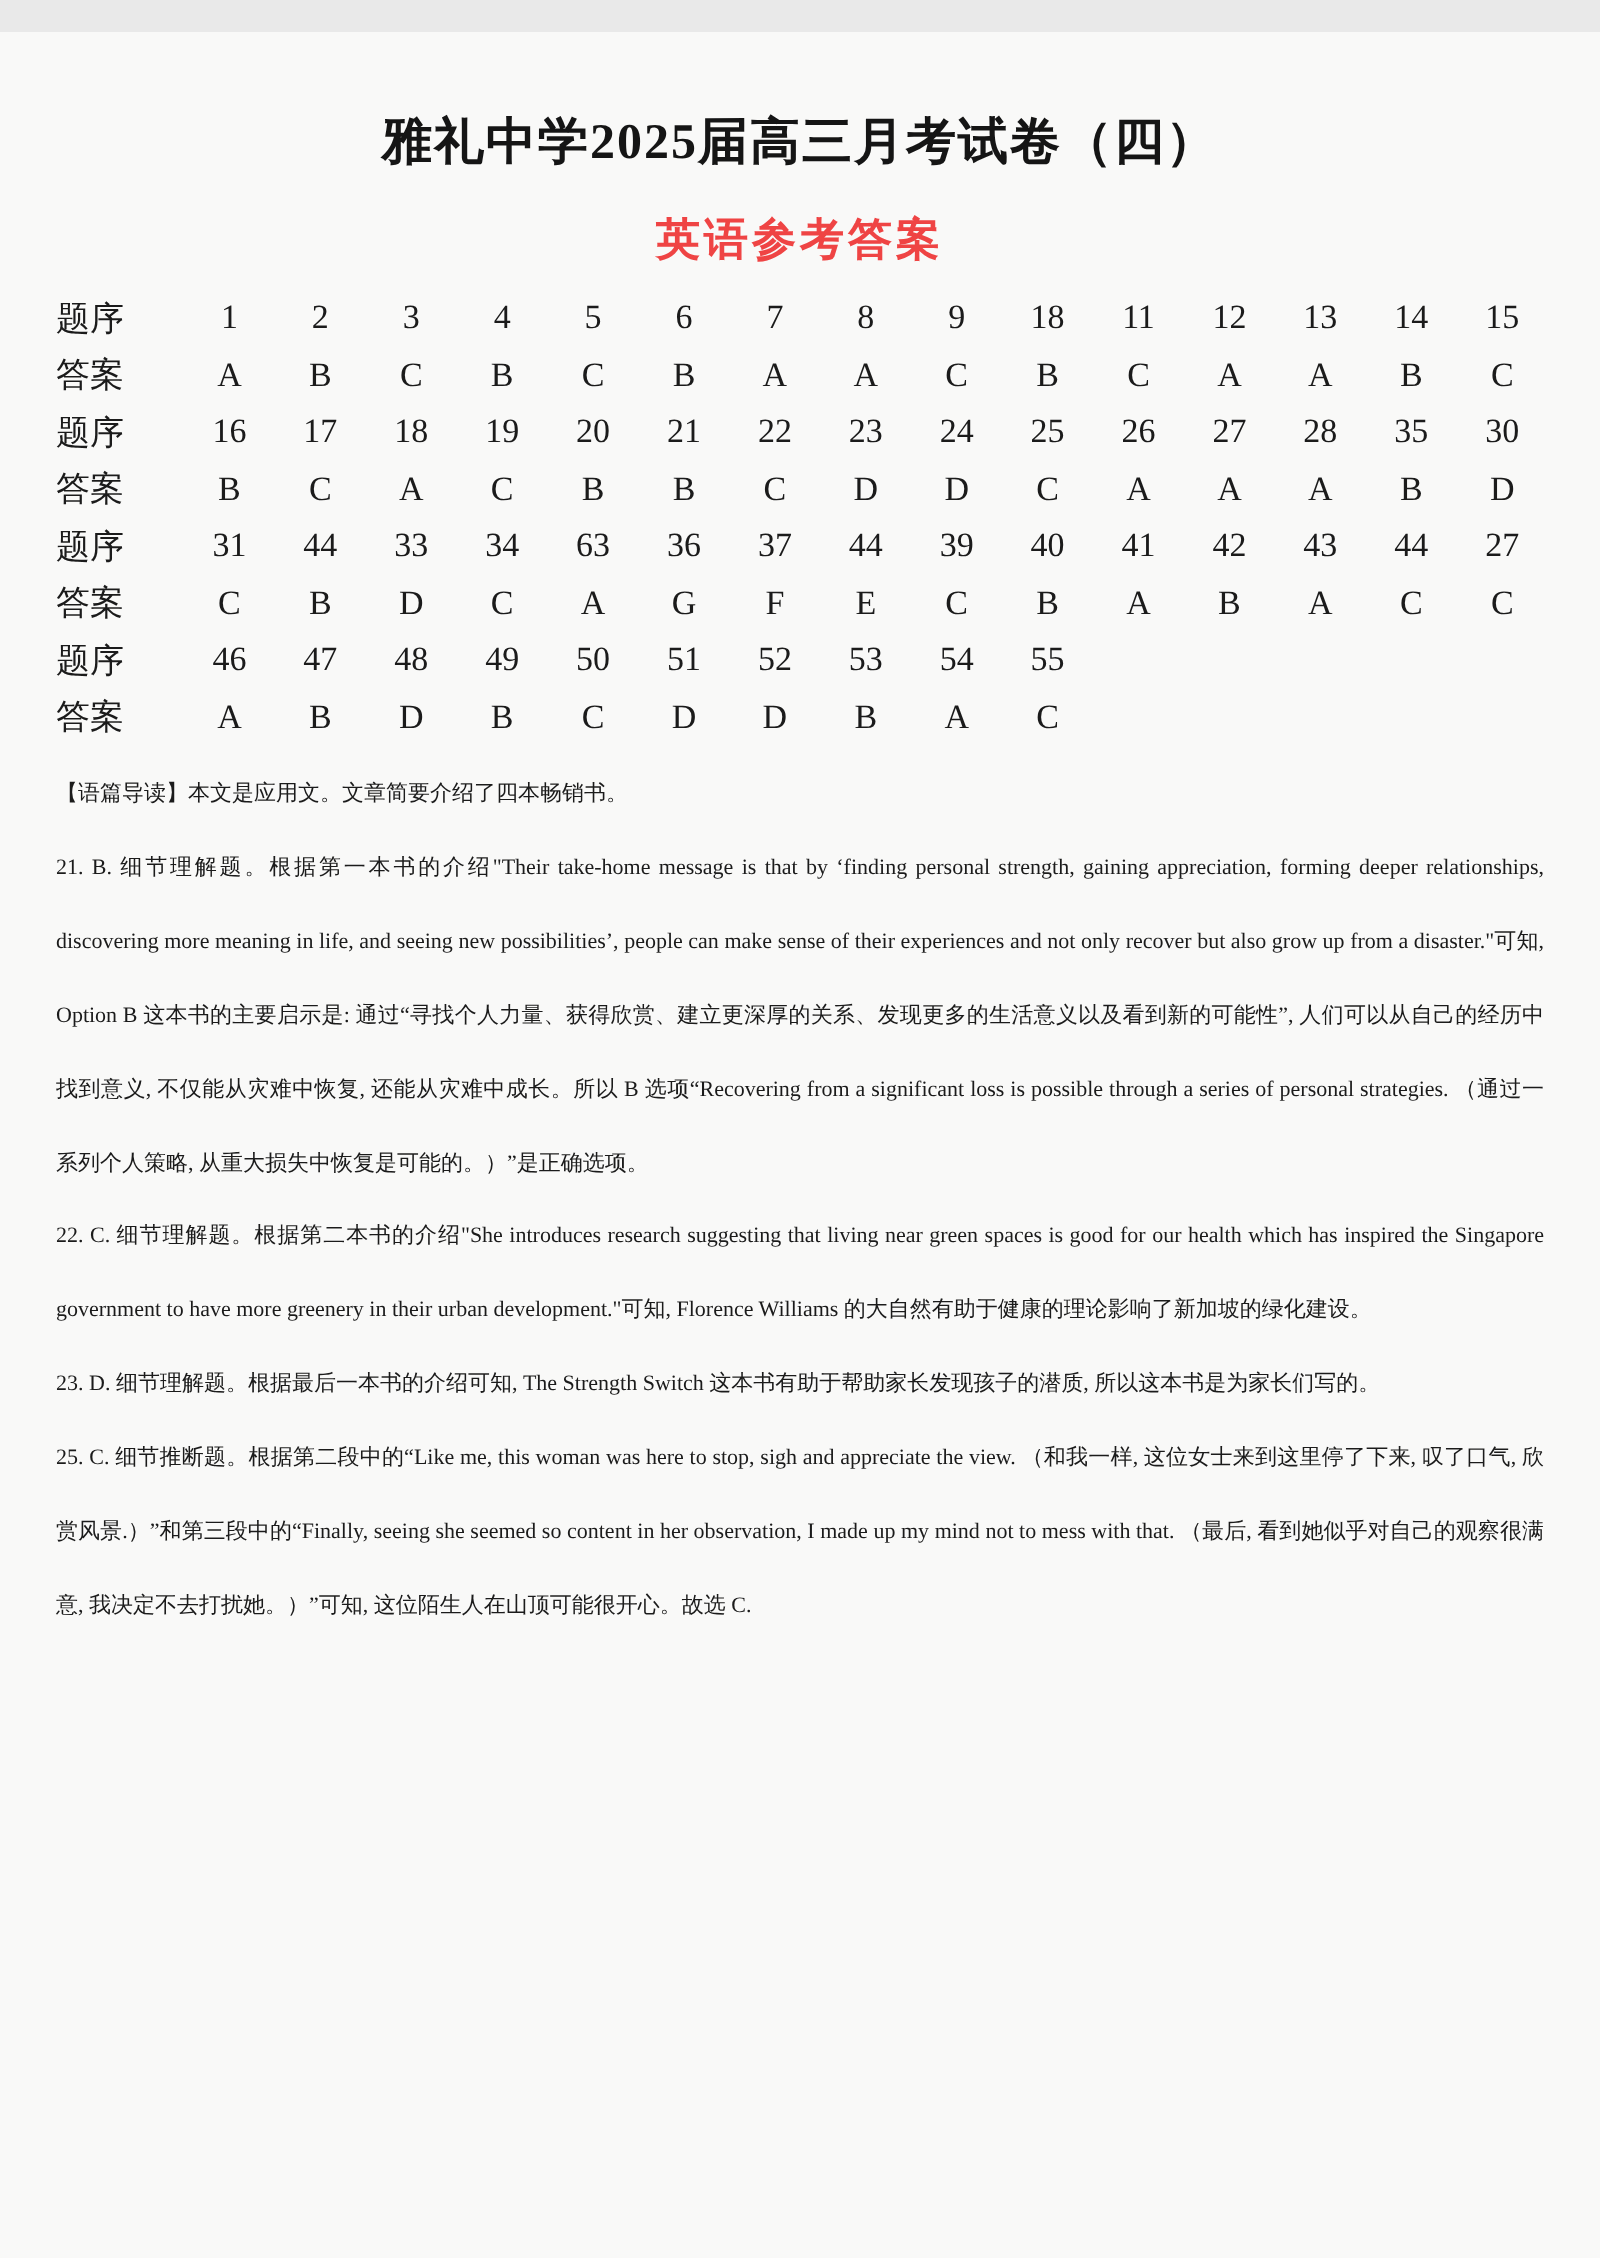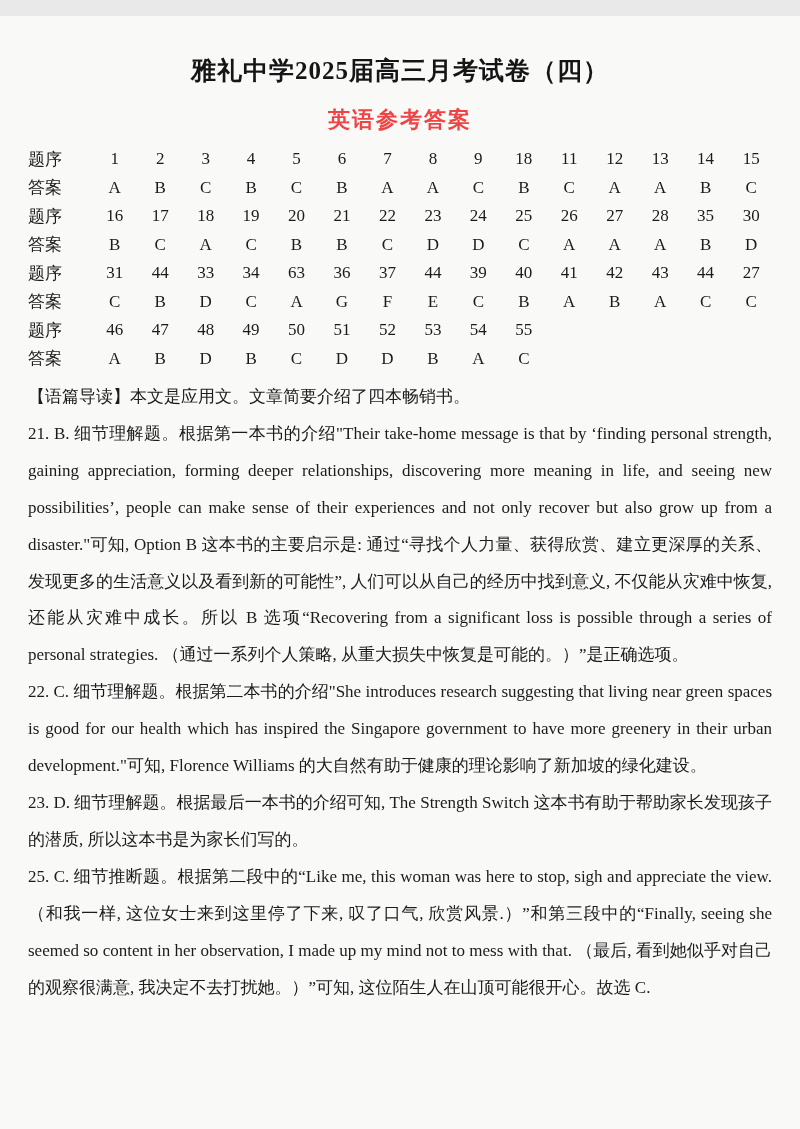--- a/index.html
+++ b/index.html
@@ -53,21 +53,21 @@
   table.answer-table td.row-label {
     width: 64px;
     text-align: left;
     font-family: "Liberation Serif", "DejaVu Serif", serif;
   }
   .analysis {
     margin-top: 4px;
   }
   .analysis p {
     margin: 0;
-    font-size: 17px;
+    font-size: 11px;
     line-height: 36.9px;
     text-align: justify;
     text-justify: inter-ideograph;
     color: #1b1b1b;
     word-break: break-word;
   }
 </style>
 </head>
 <body>
 

